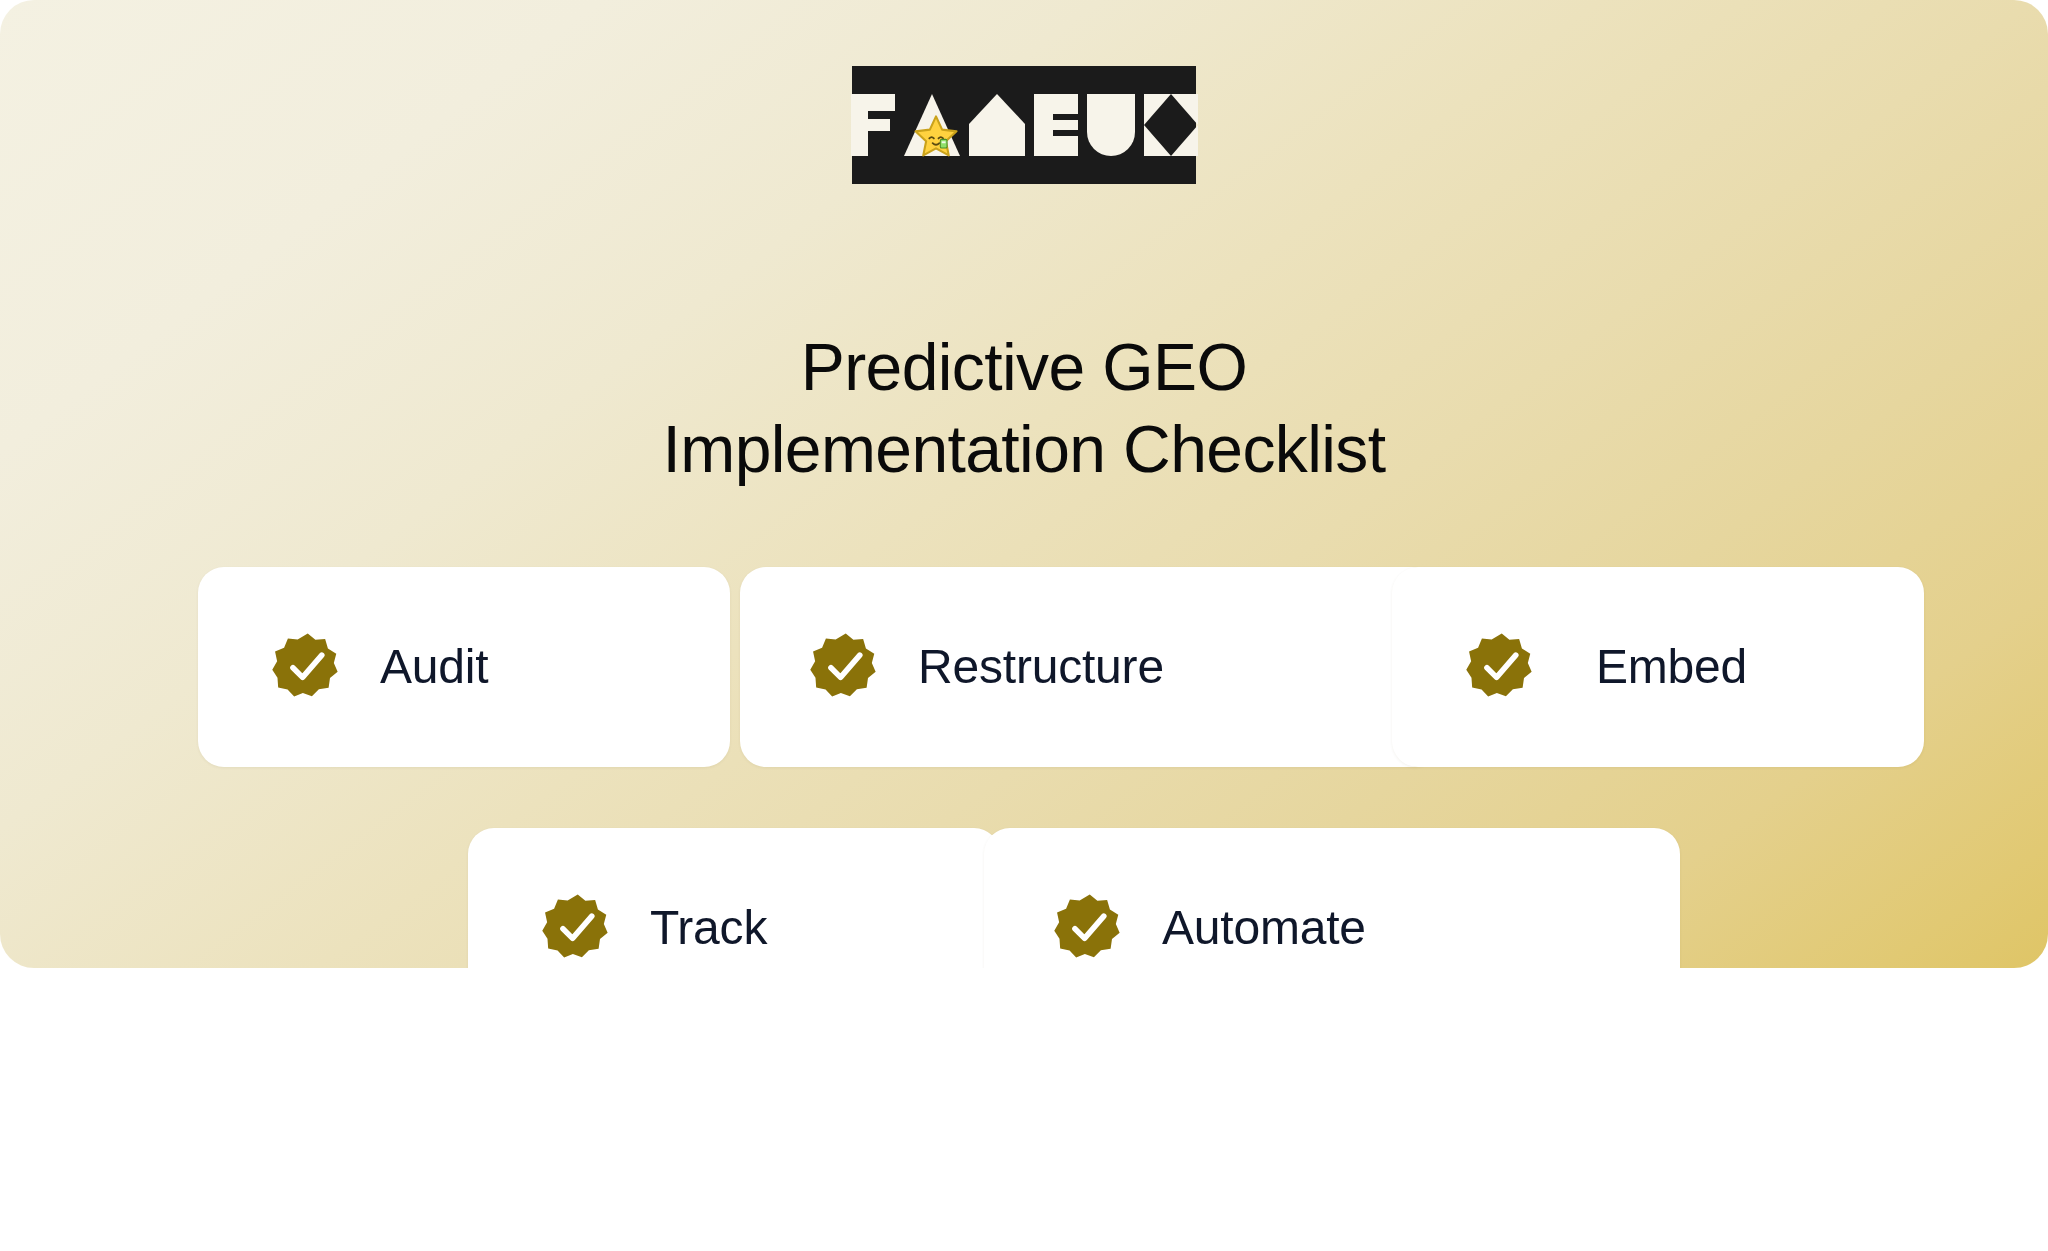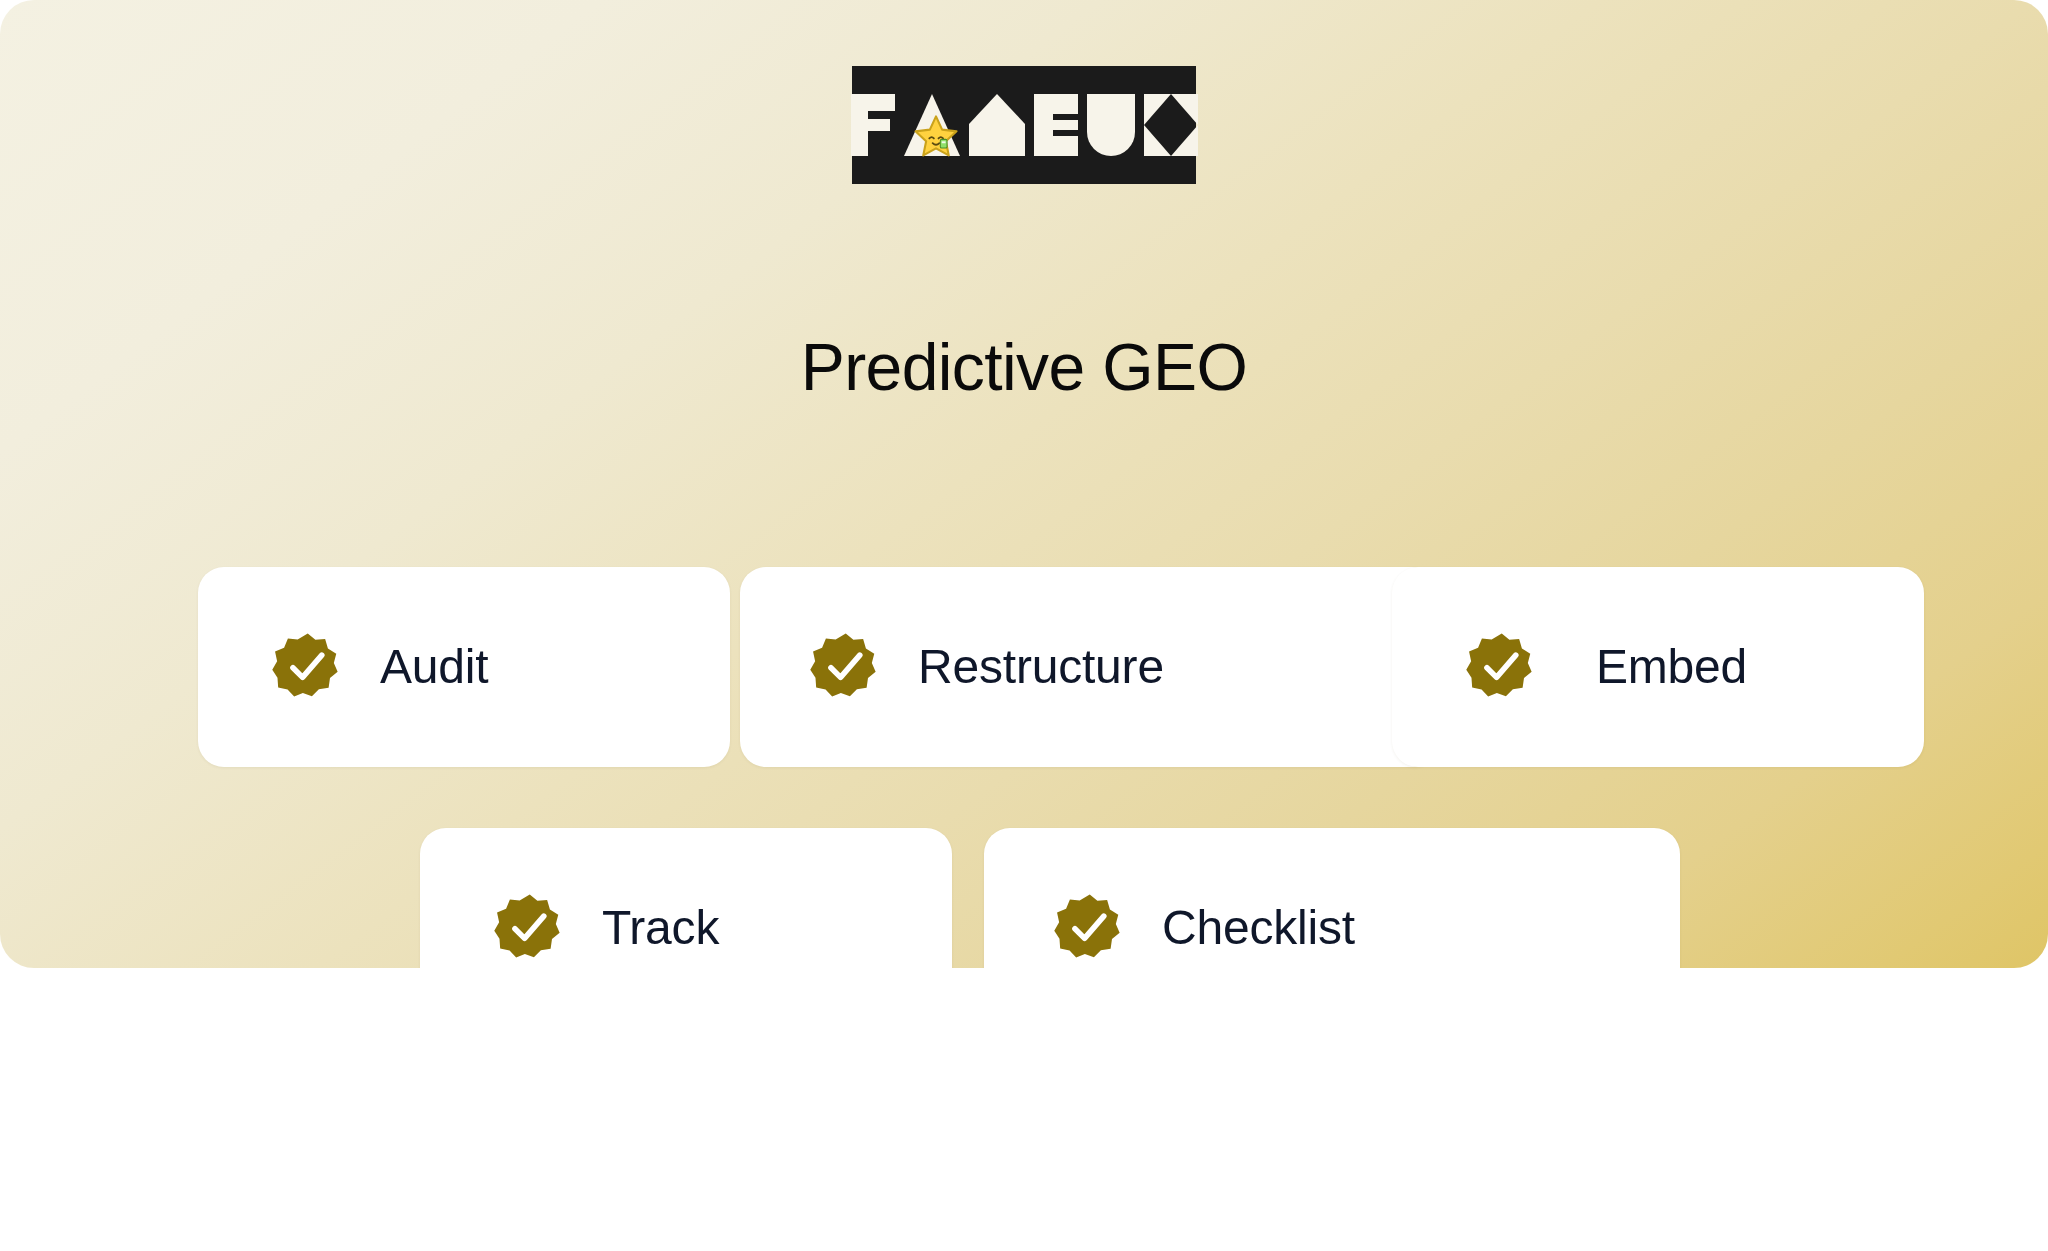--- a/index.html
+++ b/index.html
@@ -183,21 +183,21 @@
 
   #card-0 { left: 198px;  top: 567px; width: 460px; height: 200px; padding-left: 72px; }
   #card-0 .card-label { margin-left: 36px; }
 
   #card-1 { left: 740px;  top: 567px; width: 630px; height: 200px; padding-left: 68px; }
   #card-1 .card-label { margin-left: 36px; }
 
   #card-2 { left: 1392px; top: 567px; width: 460px; height: 200px; padding-left: 72px; gap: 22px; }
   #card-2 .card-label { margin-left: 36px; }
 
-  #card-3 { left: 420px;  top: 828px; width: 460px; height: 200px; padding-left: 72px; }
+  #card-3 { left: 468px;  top: 828px; width: 460px; height: 200px; padding-left: 72px; }
   #card-3 .card-label { margin-left: 36px; }
 
   #card-4 { left: 984px;  top: 828px; width: 628px; height: 200px; padding-left: 68px; }
   #card-4 .card-label { margin-left: 36px; }
 </style>
 </head>
 <body>
 
 <div id="canvas">
 
@@ -236,20 +236,21 @@
           <path d="M20.5 30.4 q3.5 3.4 7 0" fill="none" stroke="#5a4a10" stroke-width="1.9" stroke-linecap="round"></path>
           <rect x="28.5" y="26.5" width="7" height="9" rx="1.4" fill="#8fe06a" stroke="#4a8f2c" stroke-width="1.1"></rect>
           <rect x="30" y="28.5" width="4" height="2" fill="#ffffff" opacity="0.85"></rect>
         </svg>
       </div>
     </div>
   </div>
 
   <h1 id="title">
     <span class="line">Predictive GEO</span>
+    <span class="line">Implementation Checklist</span>
   </h1>
 
   <div class="card" id="card-0">
     <svg class="badge" viewBox="0 0 100 100">
       <path d="M50 4 L61 13 L75 12 L79 25.5 L91 33 L87.5 46.5 L93 59 L82 68 L80 82 L66 84 L56 94 L43 89.5 L30.5 94.5 L21 84.5 L7.5 81.5 L6.5 67.5 L-1 56 L6 44 L3 30 L16 24.5 L21.5 11 L35.5 12.5 Z" fill="#8a7209" transform="translate(4,1) scale(0.94)"></path>
       <path d="M31 51 L44 64 L70 34" fill="none" stroke="#ffffff" stroke-width="7.5" stroke-linecap="round" stroke-linejoin="round"></path>
     </svg>
     <span class="card-label">Audit</span>
   </div>
 
@@ -275,16 +276,16 @@
       <path d="M31 51 L44 64 L70 34" fill="none" stroke="#ffffff" stroke-width="7.5" stroke-linecap="round" stroke-linejoin="round"></path>
     </svg>
     <span class="card-label">Track</span>
   </div>
 
   <div class="card" id="card-4">
     <svg class="badge" viewBox="0 0 100 100">
       <path d="M50 4 L61 13 L75 12 L79 25.5 L91 33 L87.5 46.5 L93 59 L82 68 L80 82 L66 84 L56 94 L43 89.5 L30.5 94.5 L21 84.5 L7.5 81.5 L6.5 67.5 L-1 56 L6 44 L3 30 L16 24.5 L21.5 11 L35.5 12.5 Z" fill="#8a7209" transform="translate(4,1) scale(0.94)"></path>
       <path d="M31 51 L44 64 L70 34" fill="none" stroke="#ffffff" stroke-width="7.5" stroke-linecap="round" stroke-linejoin="round"></path>
     </svg>
-    <span class="card-label">Checklist</span>
+    <span class="card-label">Automate</span>
   </div>
 
 </div>
 
 </body></html>

